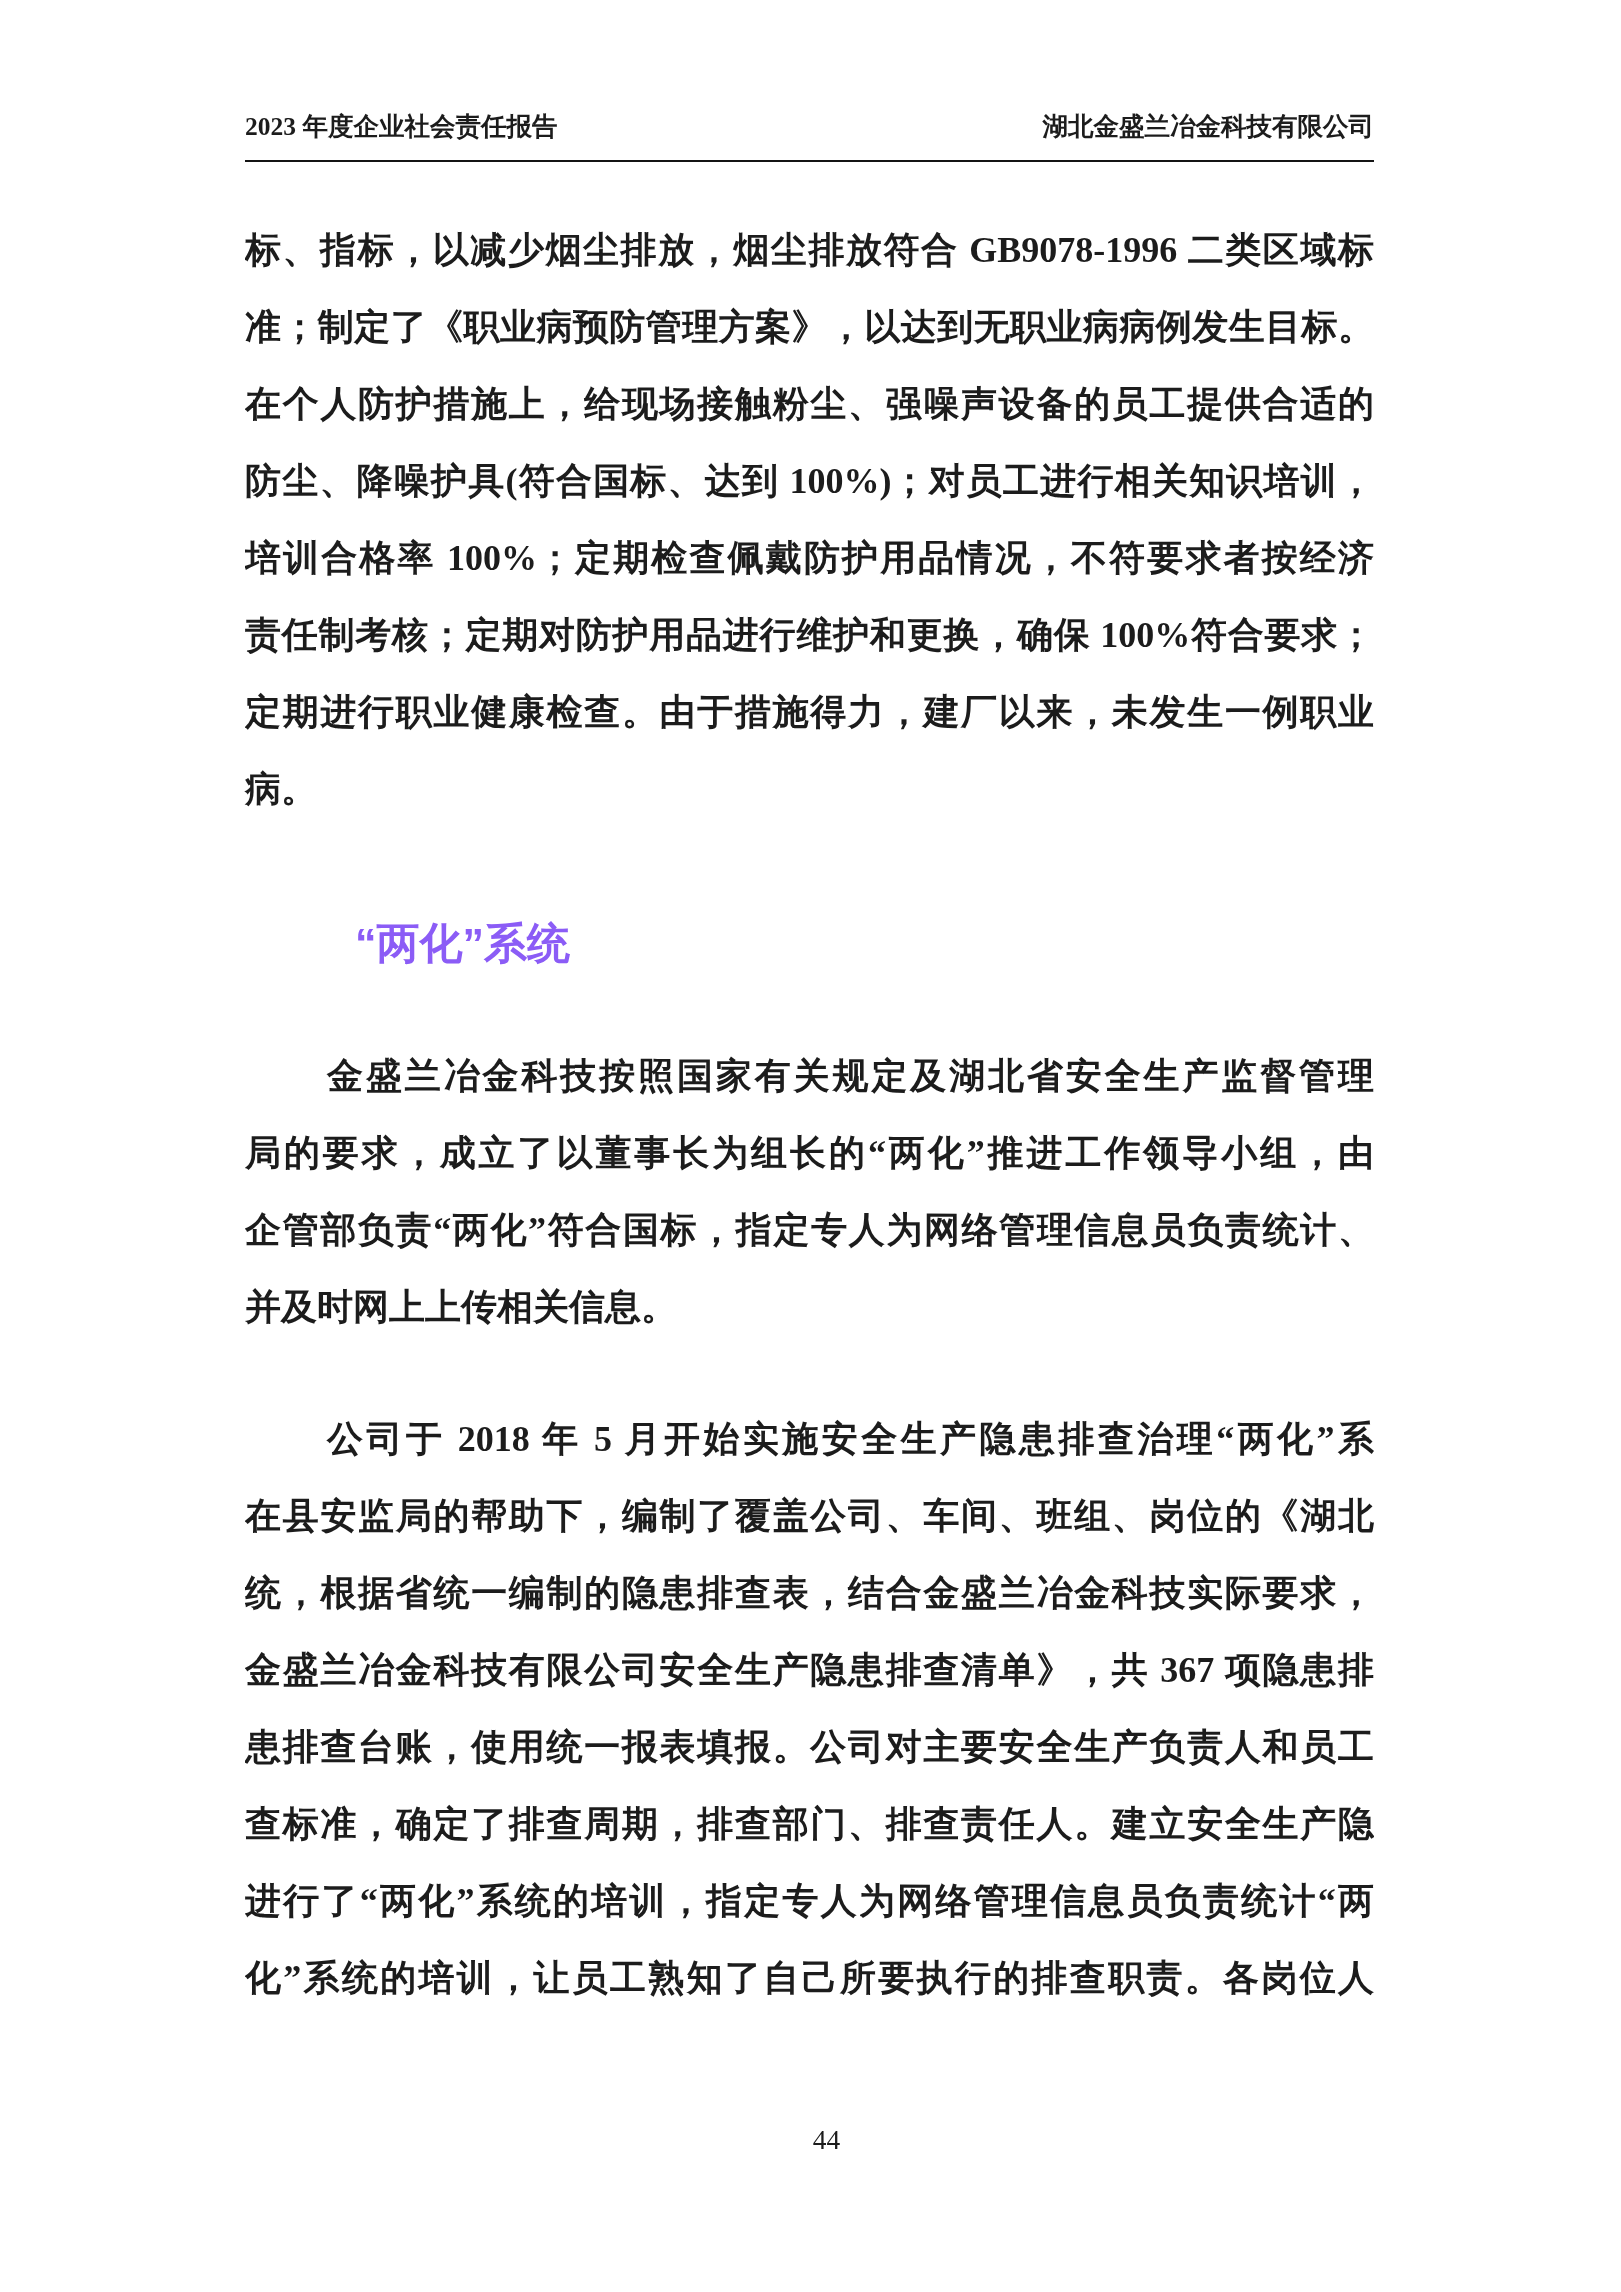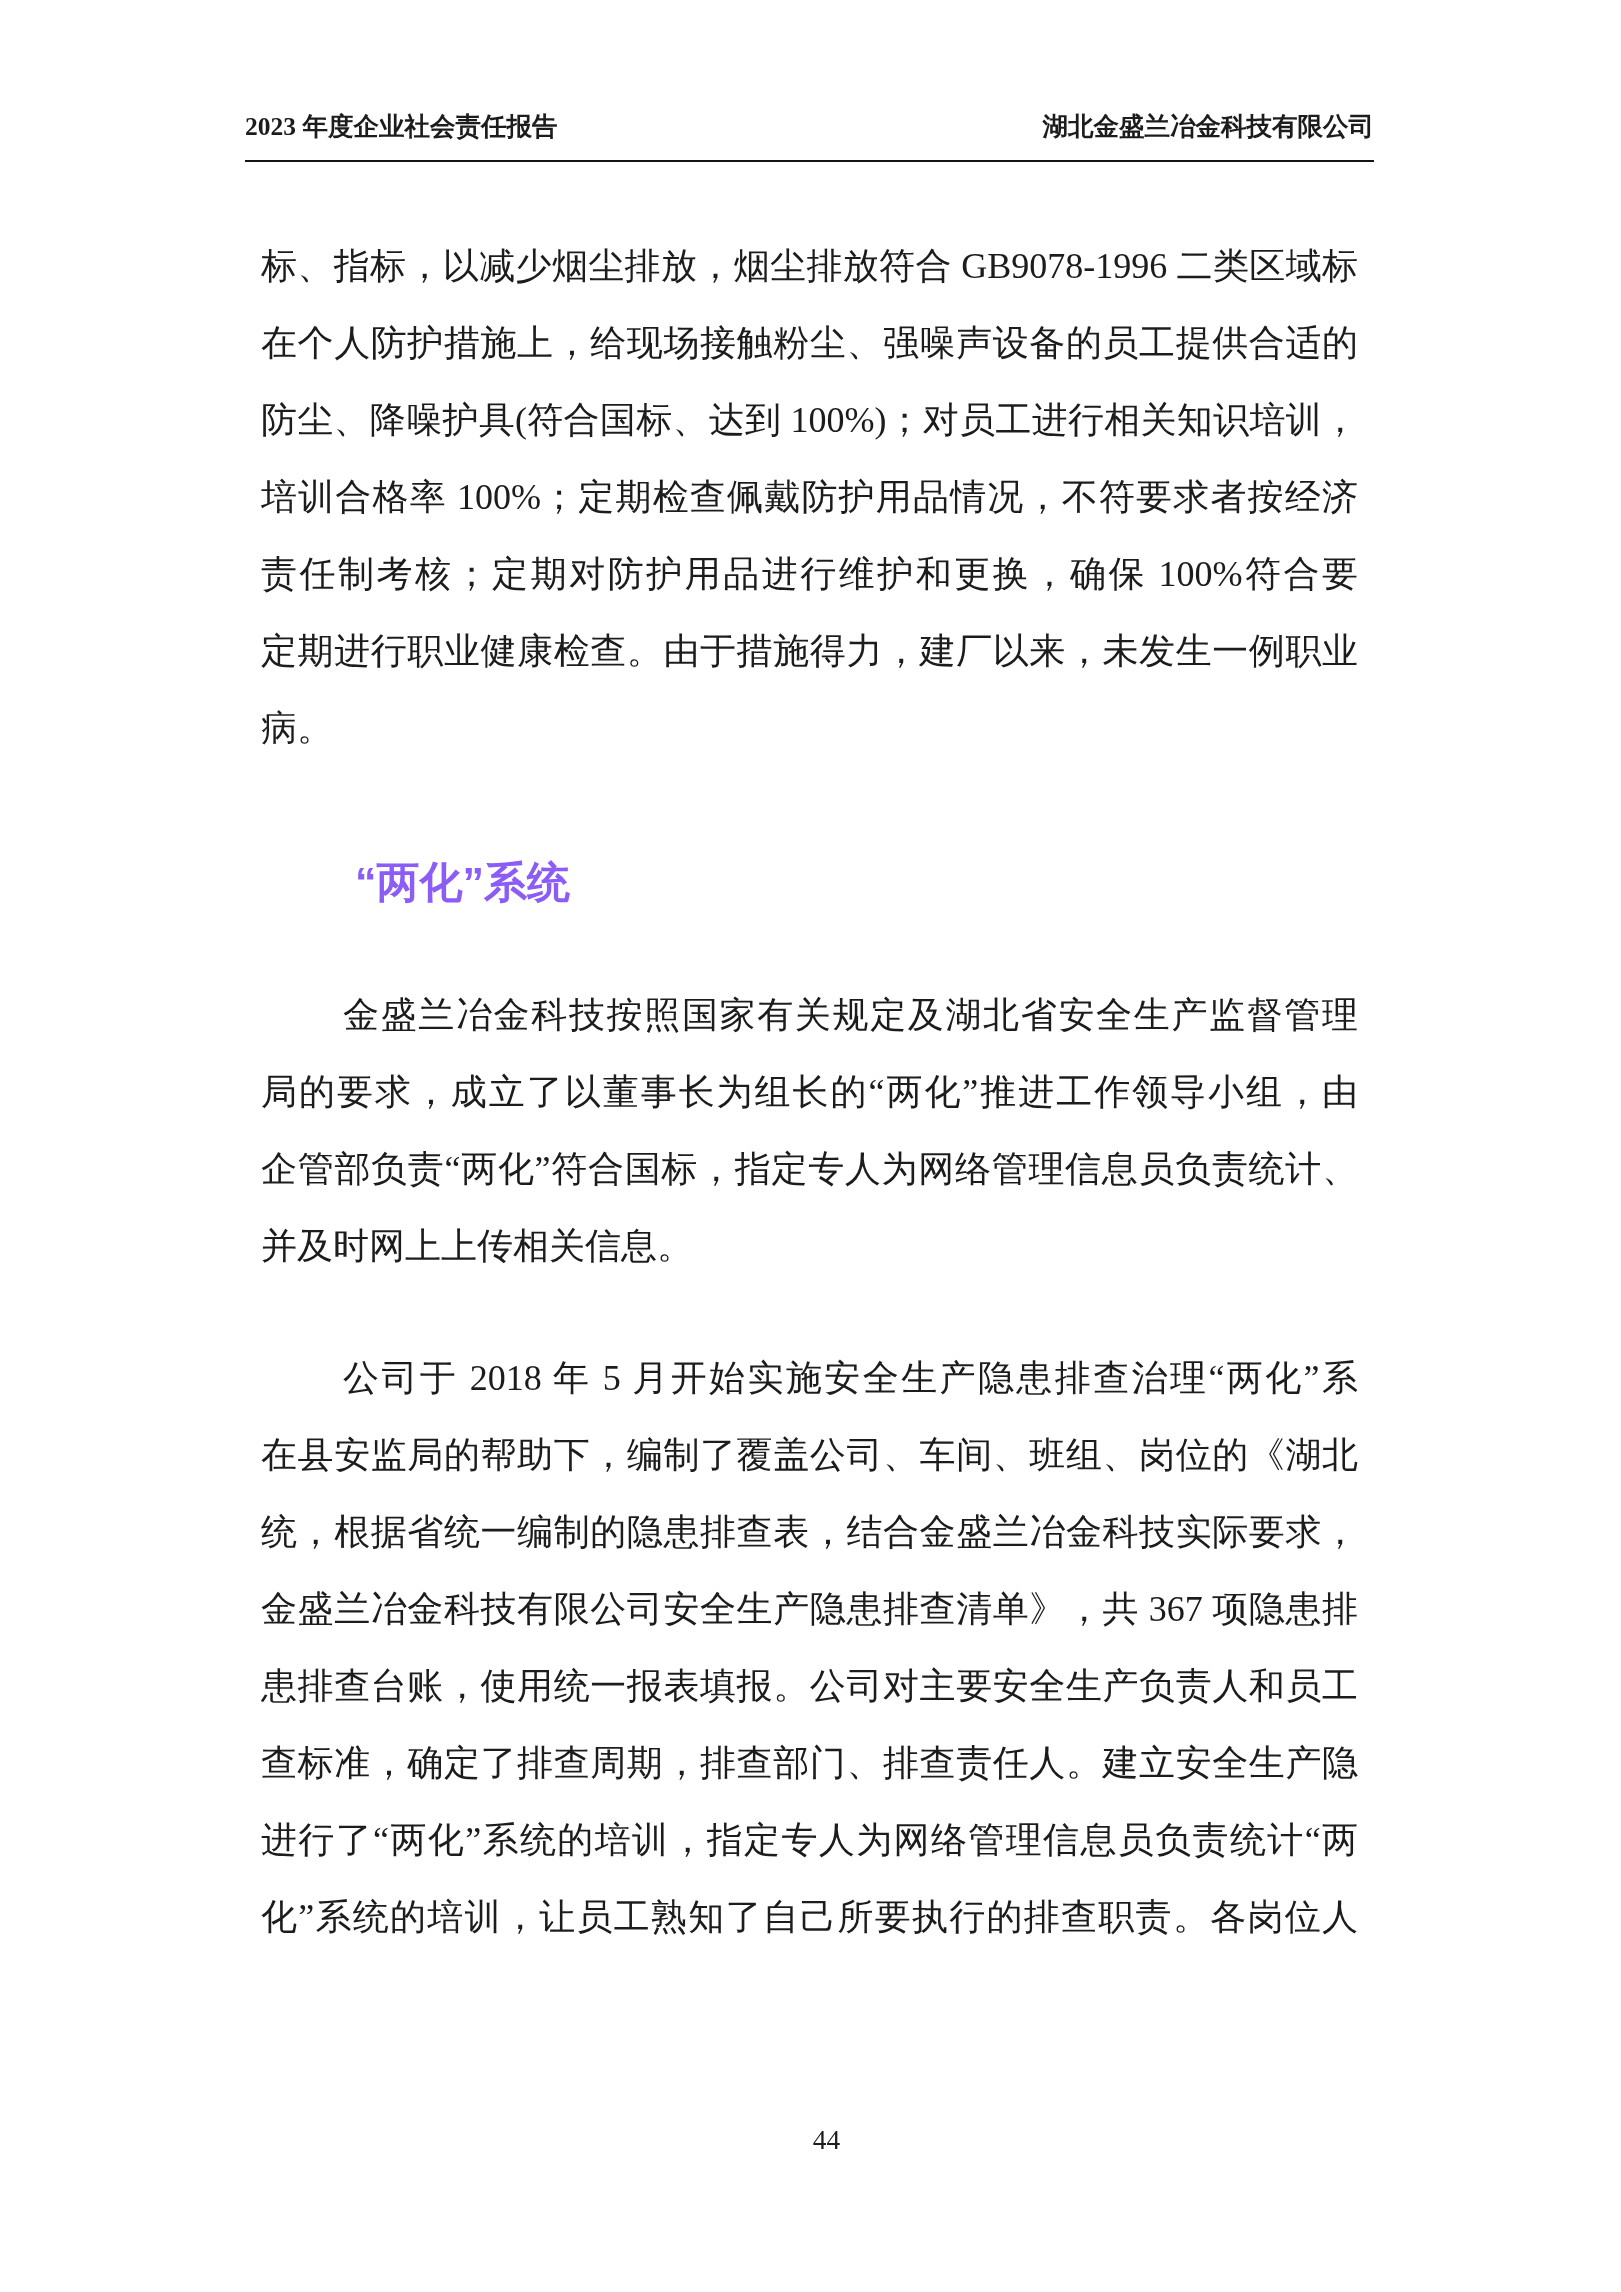--- a/index.html
+++ b/index.html
@@ -18,21 +18,21 @@
     display:flex; justify-content:space-between; align-items:flex-end;
     font-size:25.5px; font-weight:bold;
     line-height:33px;
     padding-bottom:17px;
     border-bottom:2.9px solid #141414;
   }
   .page-body {
     position:absolute;
     top:212px; left:245px; width:1129px;
   }
-  .para { margin:16px; }
+  .para { margin:0;font-weight:bold; }
   .line {
     height:77px; line-height:77px;
     font-size:36px;
     white-space:nowrap;
   }
   .jl { text-align:justify; text-align-last:justify; white-space:normal; height:77px; overflow:hidden; }
   .lf { text-align:left; text-align-last:left; }
   .indent { padding-left:82px; }
   .section-heading {
     margin-top:73px;
@@ -59,20 +59,21 @@
 
   <div class="page-header">
     <span>2023 年度企业社会责任报告</span>
     <span>湖北金盛兰冶金科技有限公司</span>
   </div>
 
   <div class="page-body">
 
     <div class="para p1">
       <div class="line jl">标、指标，以减少烟尘排放，烟尘排放符合 GB9078-1996 二类区域标</div>
+      <div class="line jl">准；制定了《职业病预防管理方案》，以达到无职业病病例发生目标。</div>
       <div class="line jl">在个人防护措施上，给现场接触粉尘、强噪声设备的员工提供合适的</div>
       <div class="line jl">防尘、降噪护具(符合国标、达到 100%)；对员工进行相关知识培训，</div>
       <div class="line jl">培训合格率 100%；定期检查佩戴防护用品情况，不符要求者按经济</div>
       <div class="line jl">责任制考核；定期对防护用品进行维护和更换，确保 100%符合要求；</div>
       <div class="line jl">定期进行职业健康检查。由于措施得力，建厂以来，未发生一例职业</div>
       <div class="line lf">病。</div>
     </div>
 
     <div class="section-heading">“两化”系统</div>
 

